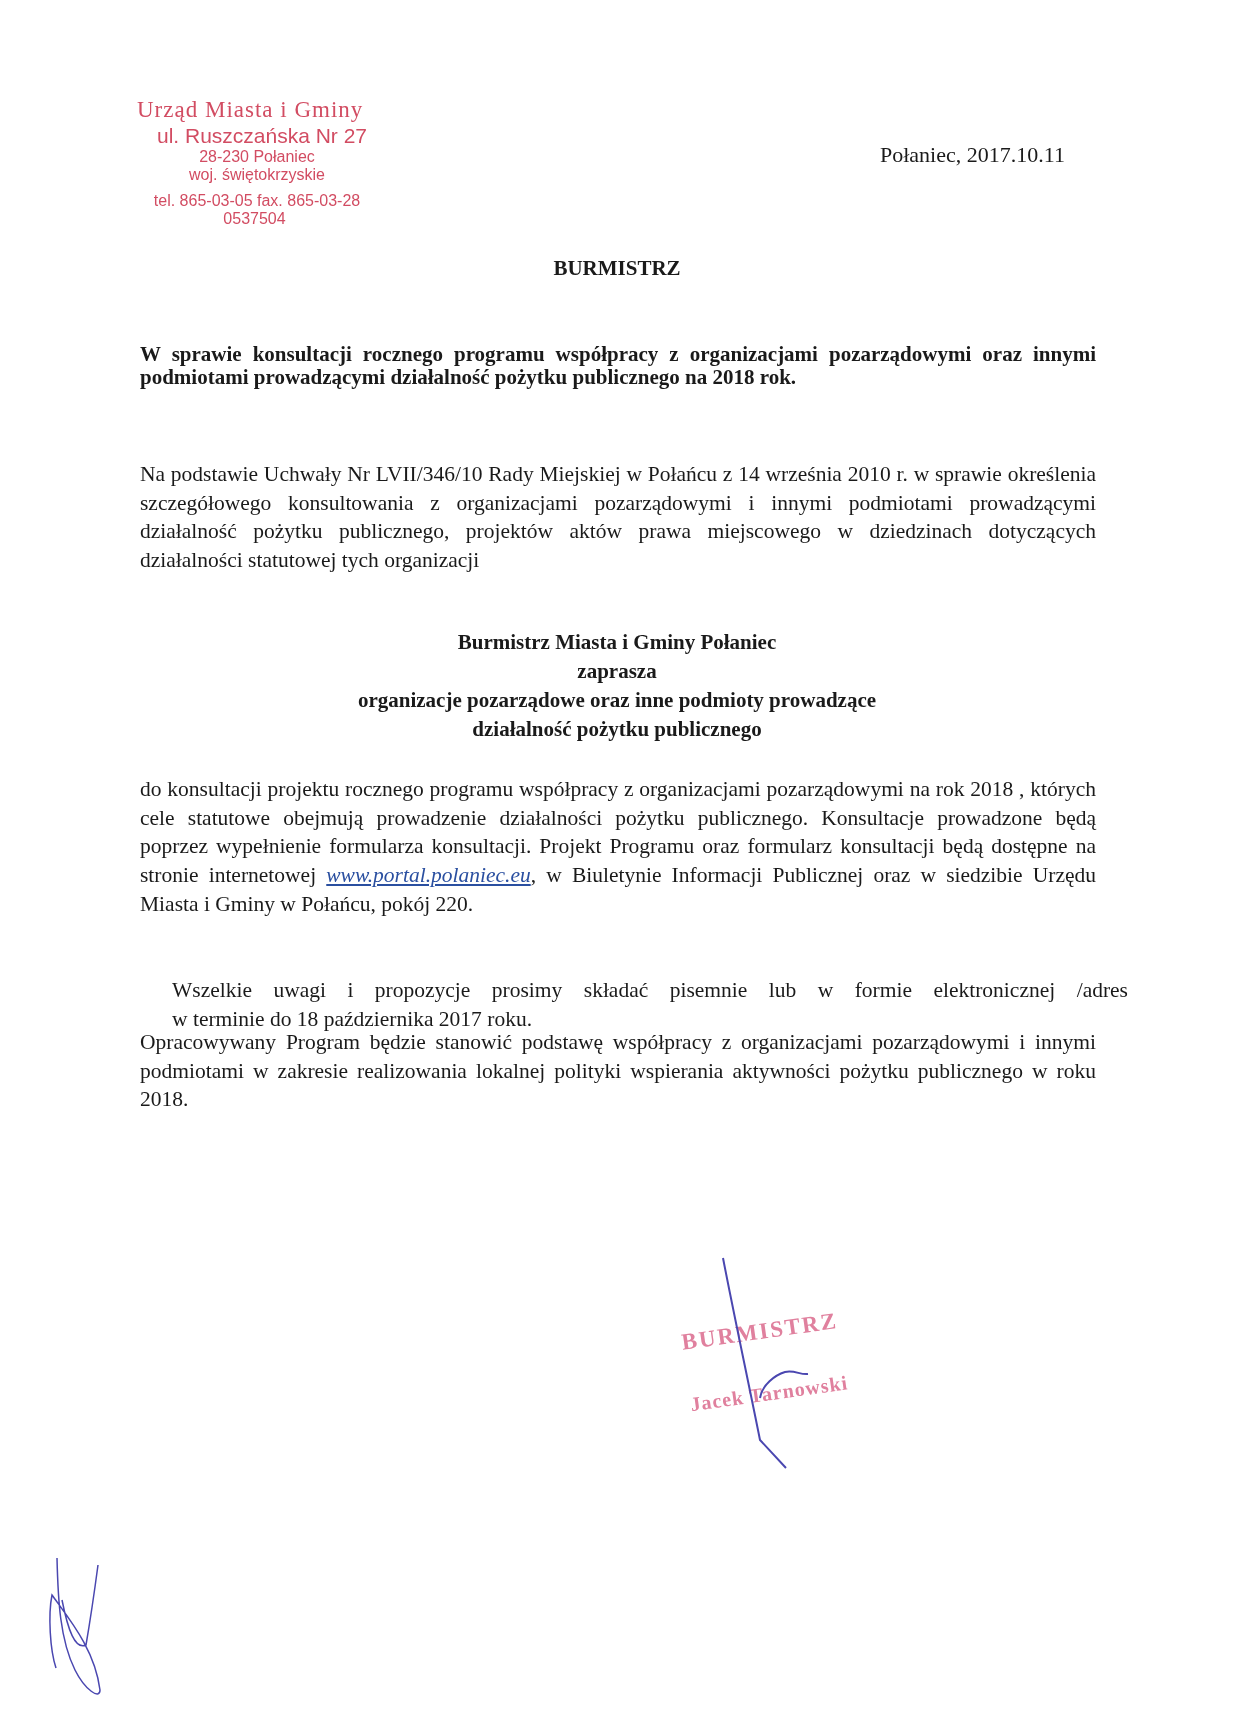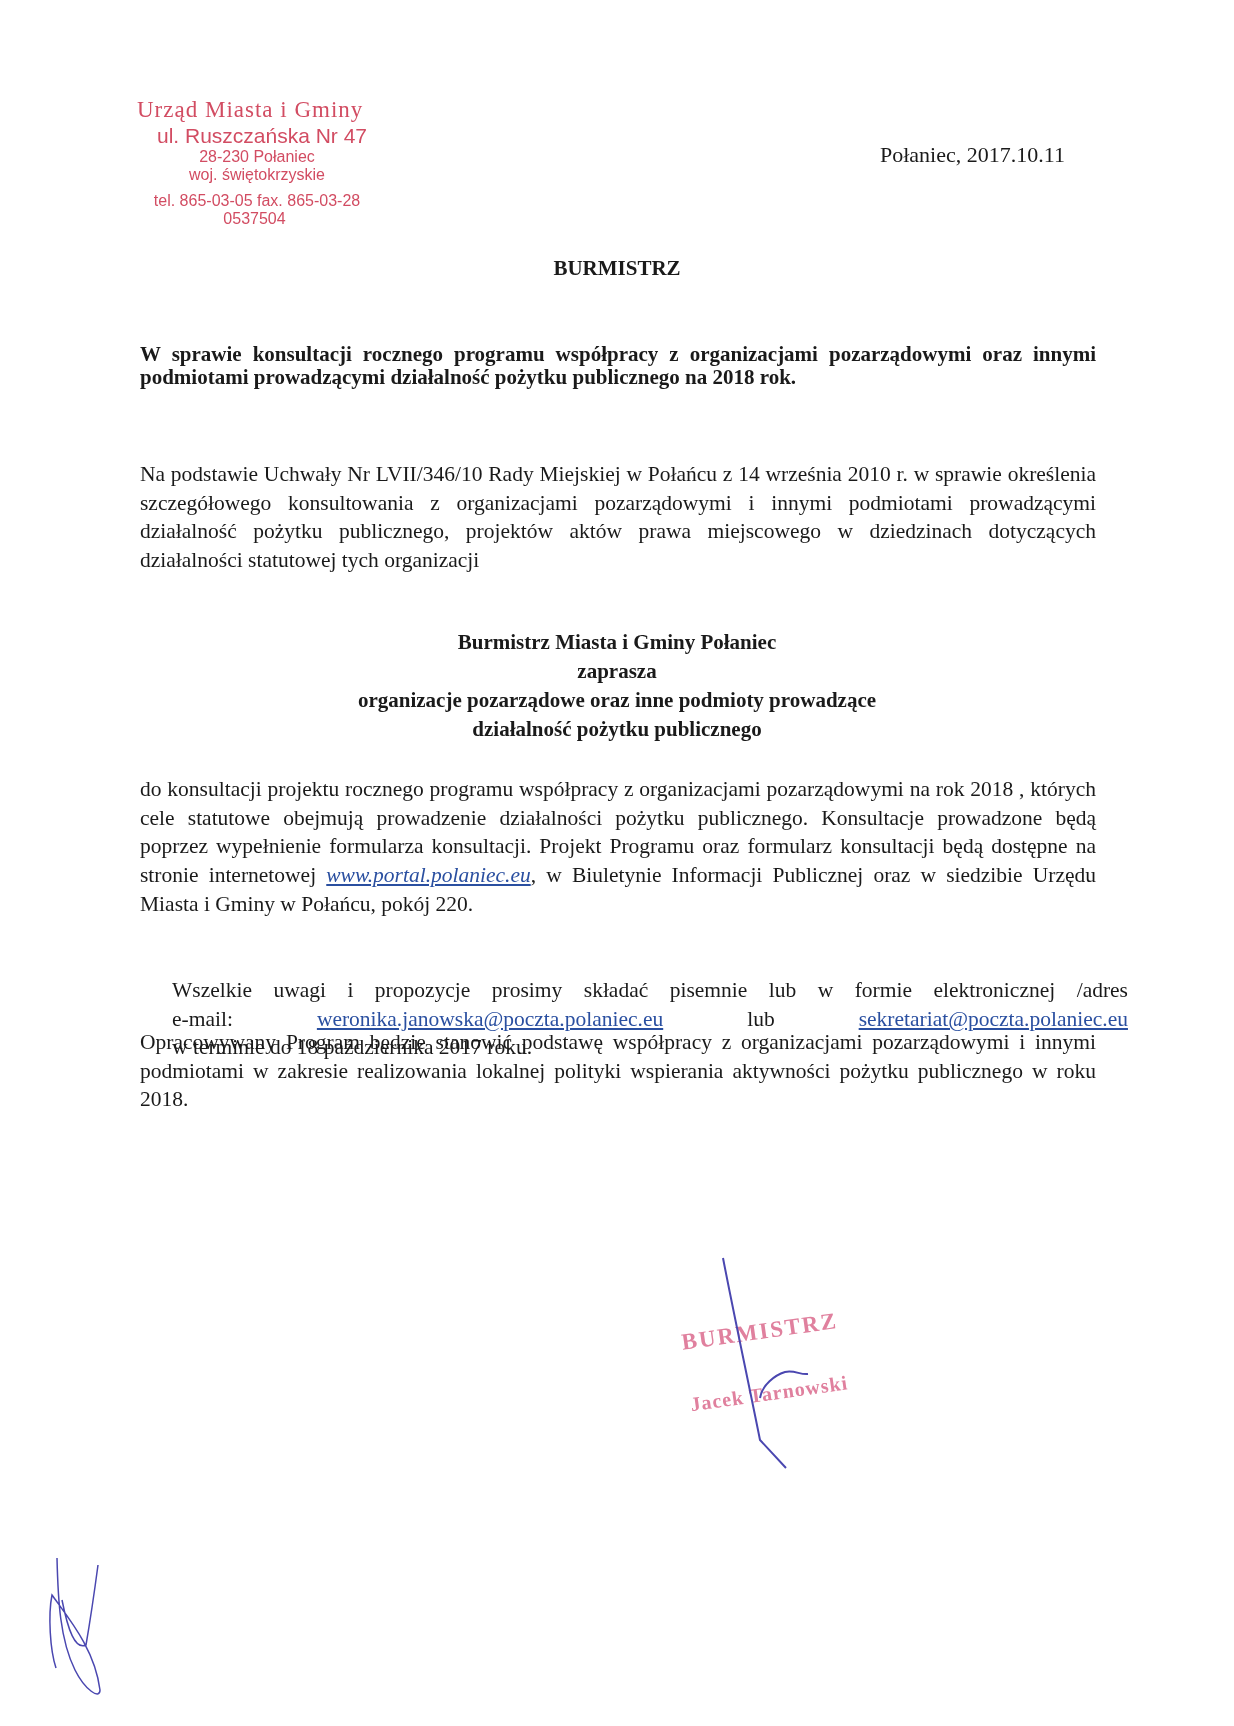--- a/index.html
+++ b/index.html
@@ -28,21 +28,21 @@
   .sig-stamp { left:680px; top:1330px; color:#e0809e; font-weight:bold; transform:rotate(-8deg); transform-origin:left top; }
   .sig-stamp .b { font-size:23px; letter-spacing:2px; display:block; }
   .sig-stamp .n { font-size:20px; letter-spacing:1px; display:block; margin-top:38px; }
   svg.sig { position:absolute; left:0; top:0; }
 </style>
 </head>
 <body>
 
 <div class="abs stamp">
   <span class="s1">Urząd Miasta i Gminy</span>
-  <span class="s2">ul. Ruszczańska Nr 47</span>
+  <span class="s2">ul. Ruszczańska Nr 27</span>
   <span class="s3">28-230 Połaniec</span>
   <span class="s4">woj. świętokrzyskie</span>
   <span class="s5">tel. 865-03-05 fax. 865-03-28</span>
   <span class="s6">0537504</span>
 </div>
 
 <div class="abs date">Połaniec, 2017.10.11</div>
 
 <div class="abs heading">BURMISTRZ</div>
 
@@ -54,26 +54,20 @@
   <div>Burmistrz Miasta i Gminy Połaniec</div>
   <div>zaprasza</div>
   <div>organizacje pozarządowe oraz inne podmioty prowadzące</div>
   <div>działalność pożytku publicznego</div>
 </div>
 
 <div class="abs para p2"><span>do konsultacji projektu rocznego programu współpracy z organizacjami pozarządowymi na rok 2018 , których cele statutowe obejmują prowadzenie działalności pożytku publicznego. Konsultacje prowadzone będą poprzez wypełnienie formularza konsultacji. Projekt Programu oraz formularz konsultacji będą dostępne na stronie internetowej </span><a class="lnk it" href="#">www.portal.polaniec.eu</a><span>, w Biuletynie Informacji Publicznej oraz w siedzibie Urzędu Miasta i Gminy w Połańcu, pokój 220.</span></div>
 
 <div class="abs para p3">
   <div style="text-align-last:justify;">Wszelkie uwagi i propozycje prosimy składać pisemnie lub w formie elektronicznej /adres</div>
-  <div class="emailrow">
-    <span>e-mail:</span>
-    <a class="lnk" href="#">weronika.janowska@poczta.polaniec.eu</a>
-    <span>lub</span>
-    <a class="lnk" href="#">sekretariat@poczta.polaniec.eu</a>
-  </div>
   <div>w terminie do 18 października 2017 roku.</div>
 </div>
 
 <div class="abs para p4">Opracowywany Program będzie stanowić podstawę współpracy z organizacjami pozarządowymi i innymi podmiotami w zakresie realizowania lokalnej polityki wspierania aktywności pożytku publicznego w roku 2018.</div>
 
 <div class="abs sig-stamp">
   <span class="b">BURMISTRZ</span>
   <span class="n">Jacek Tarnowski</span>
 </div>
 

